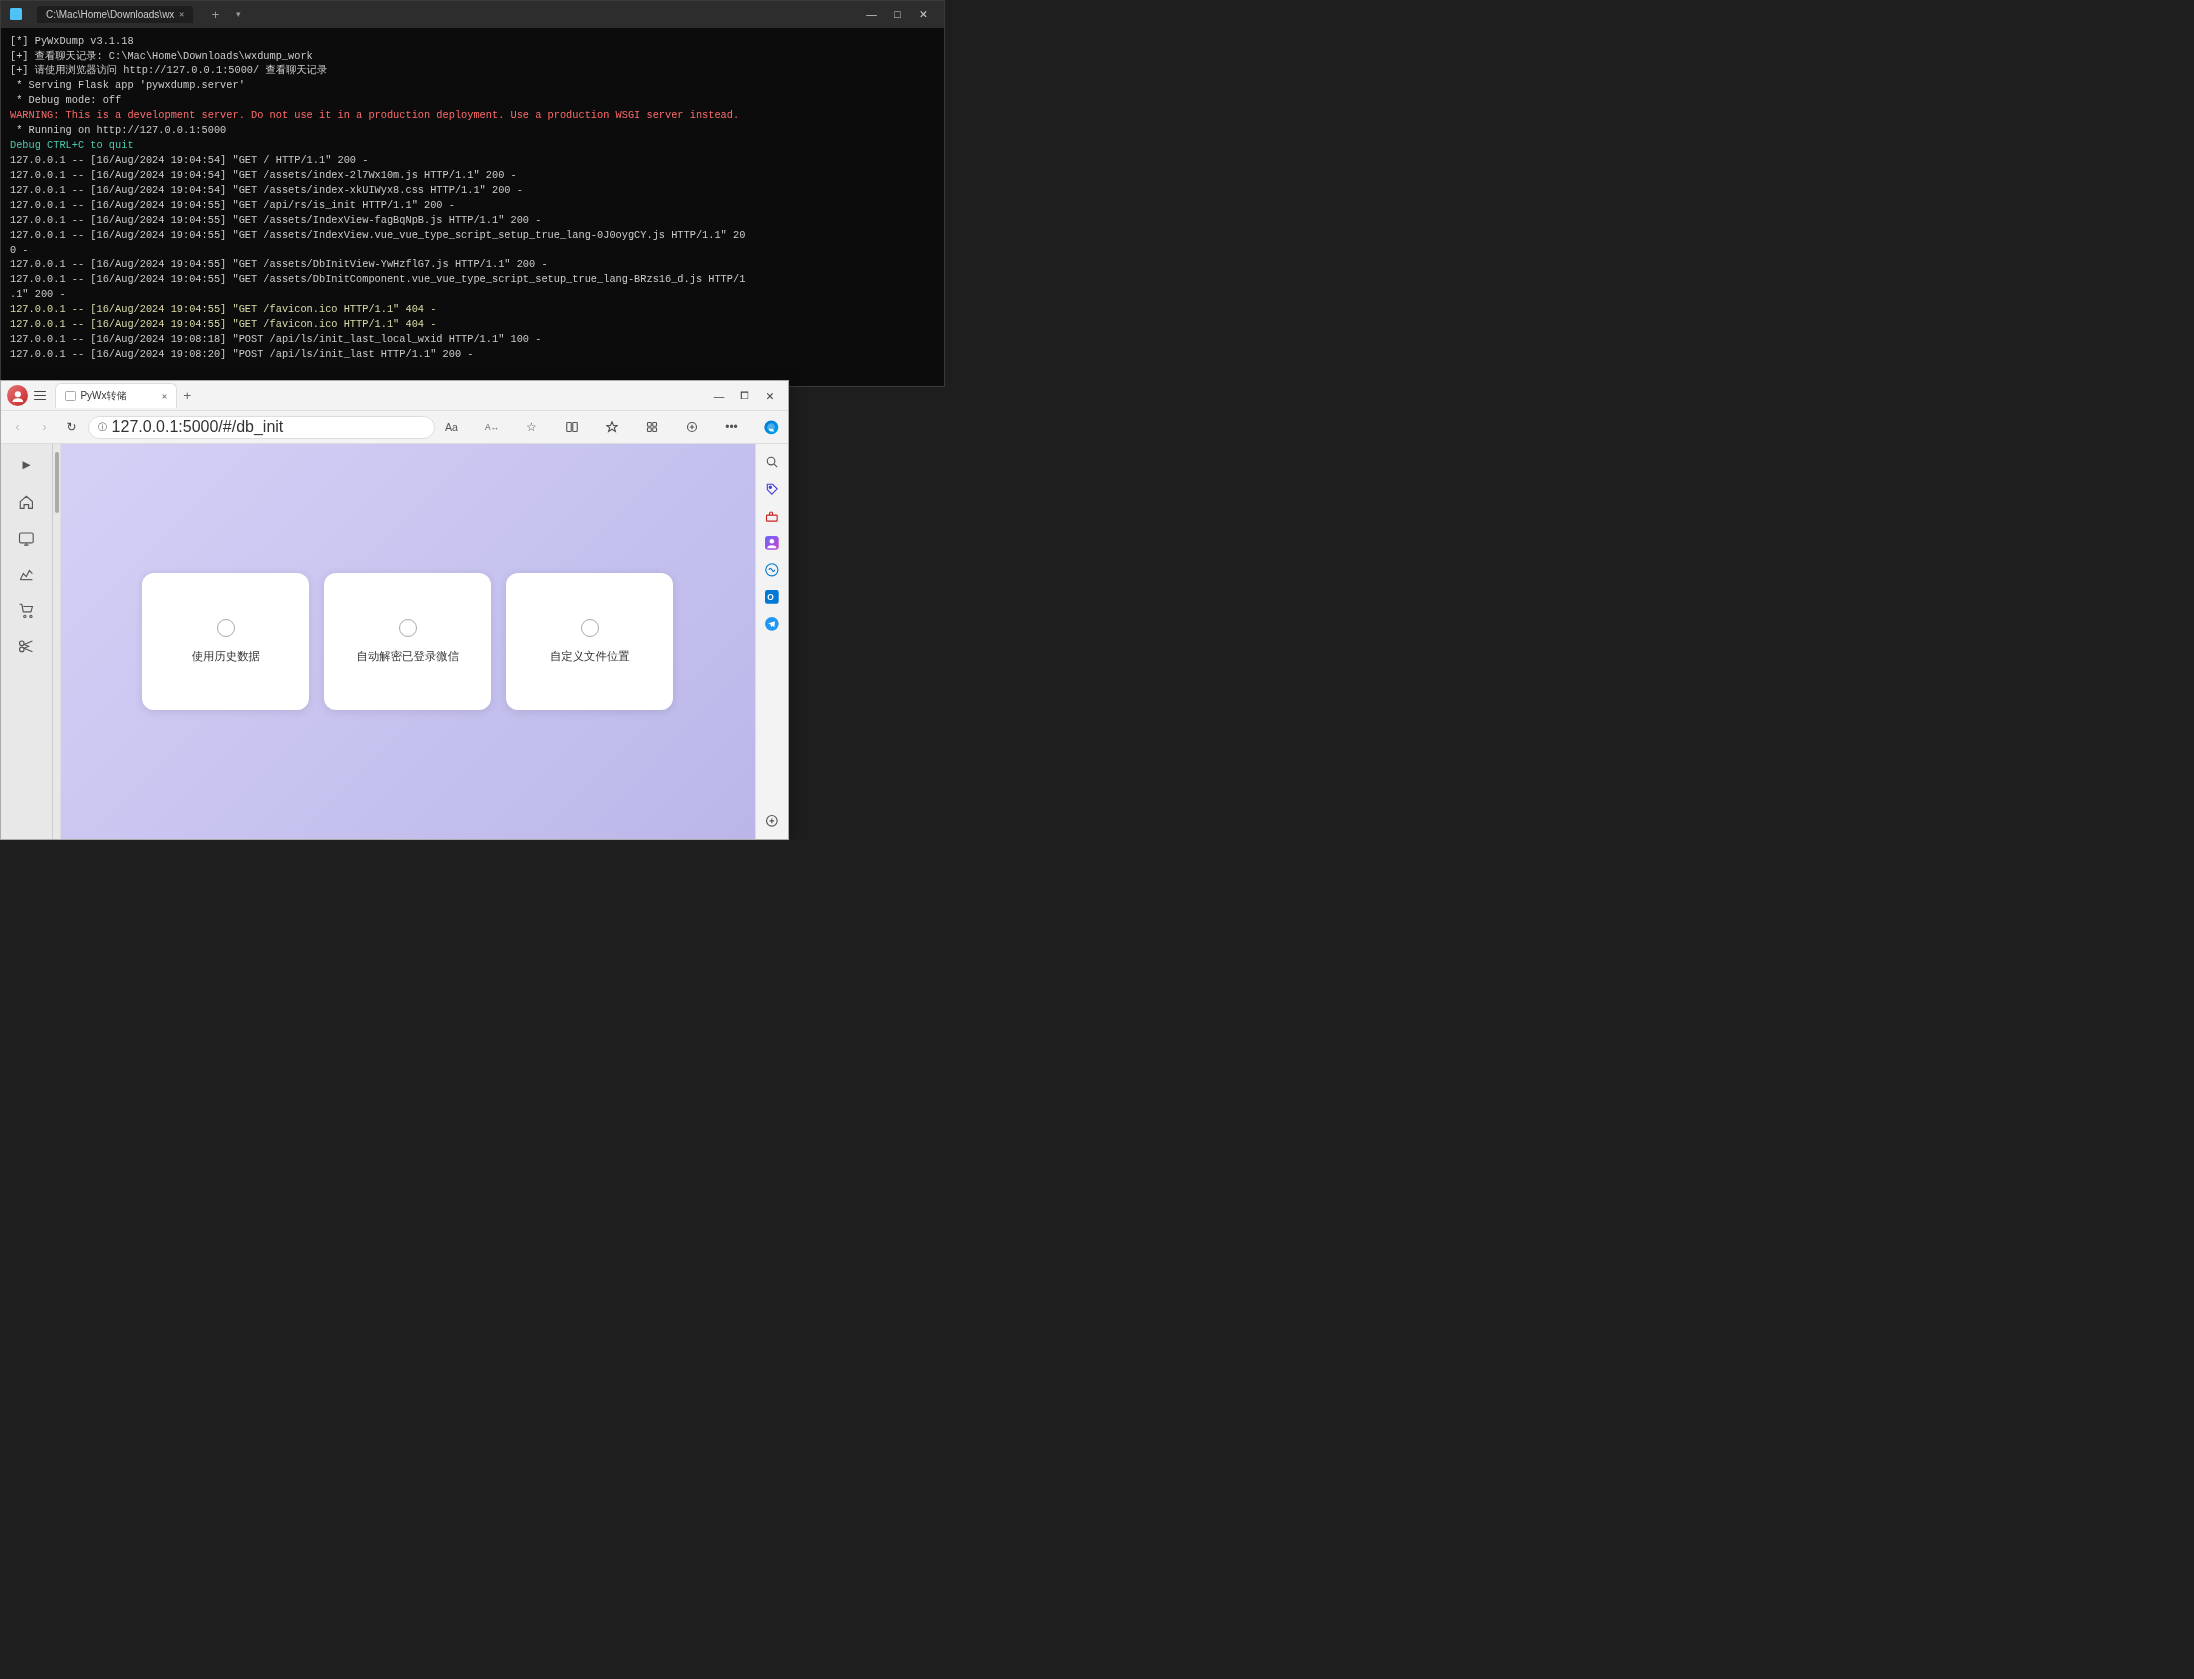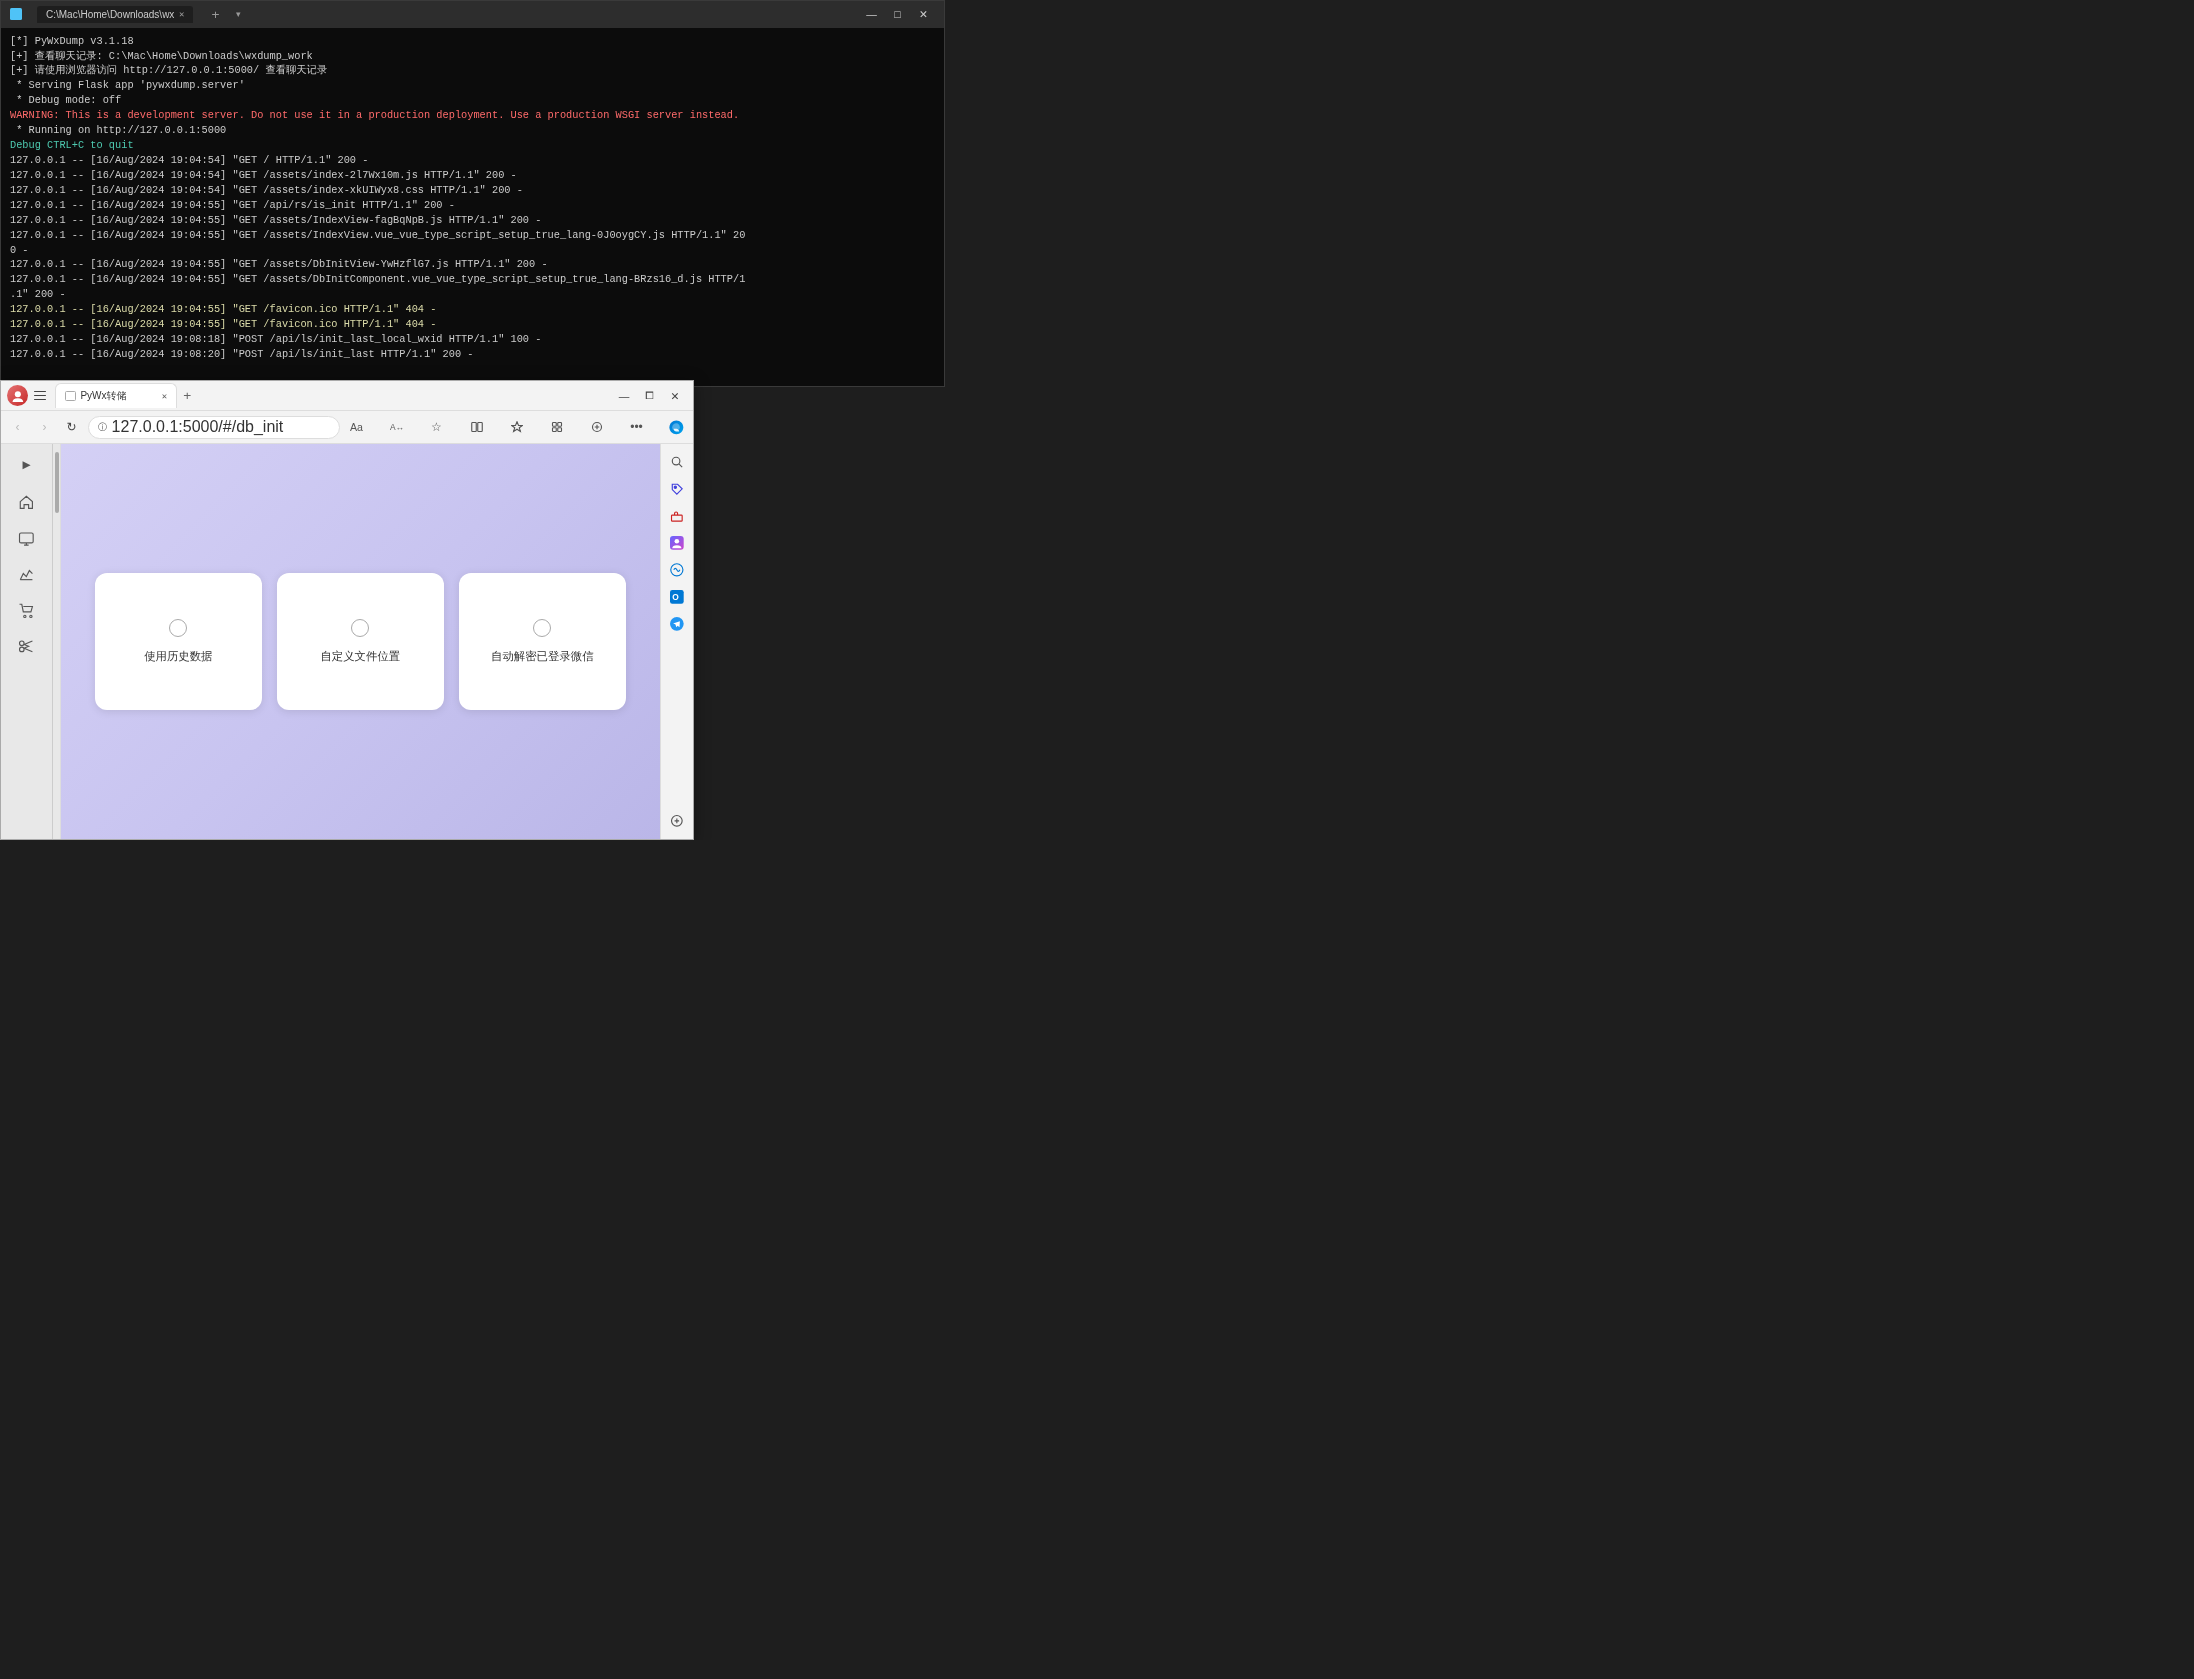--- a/index.html
+++ b/index.html
@@ -115,21 +115,21 @@
     }
     .terminal-line.yellow { color: #dcdcaa; }
     .terminal-line.warning { color: #ff6b6b; }
     .terminal-line.press-ctrl { color: #4ec9b0; }
 
     
     .browser-window {
       position: absolute;
       top: 380px;
       left: 0;
-      width: 694px;
+      width: 789px;
       height: 460px;
       background: #f5f5f5;
       border: 0.8px solid #aaa;
       display: flex;
       flex-direction: column;
       z-index: 2;
       box-shadow: 0 3px 15px rgba(0,0,0,0.4);
     }
 
     .browser-titlebar {
@@ -644,25 +644,25 @@
     </div>
 
     <div class="browser-main">
       <div class="cards-container">
         <div class="card">
           <div class="card-radio"></div>
           <span class="card-label">使用历史数据</span>
         </div>
         <div class="card">
           <div class="card-radio"></div>
-          <span class="card-label">自定义文件位置</span>
+          <span class="card-label">自动解密已登录微信</span>
         </div>
         <div class="card">
           <div class="card-radio"></div>
-          <span class="card-label">自动解密已登录微信</span>
+          <span class="card-label">自定义文件位置</span>
         </div>
       </div>
     </div>
 
     <div class="edge-right-sidebar">
       <button class="edge-sidebar-btn">
         <svg width="13.7" height="13.7" viewBox="0 0 18 18" fill="none" stroke="#555" stroke-width="1.5">
           <circle cx="8" cy="8" r="5"></circle>
           <path d="M12 12l4 4"></path>
         </svg>

